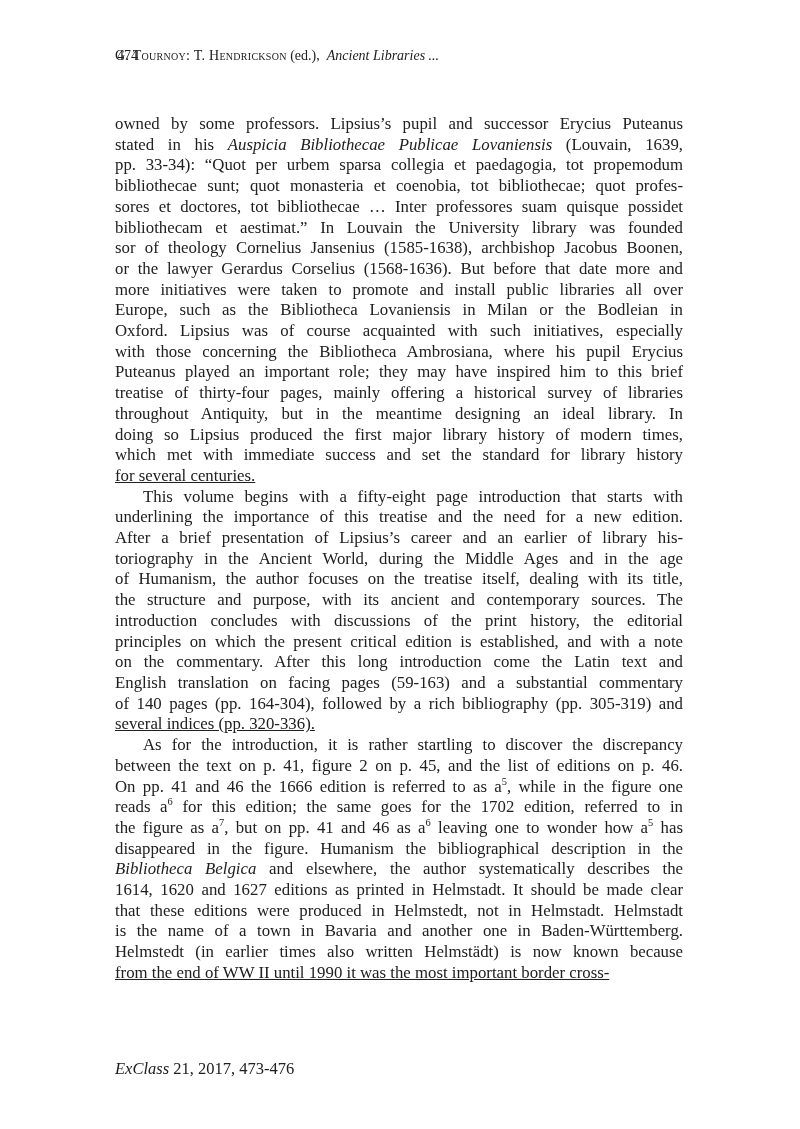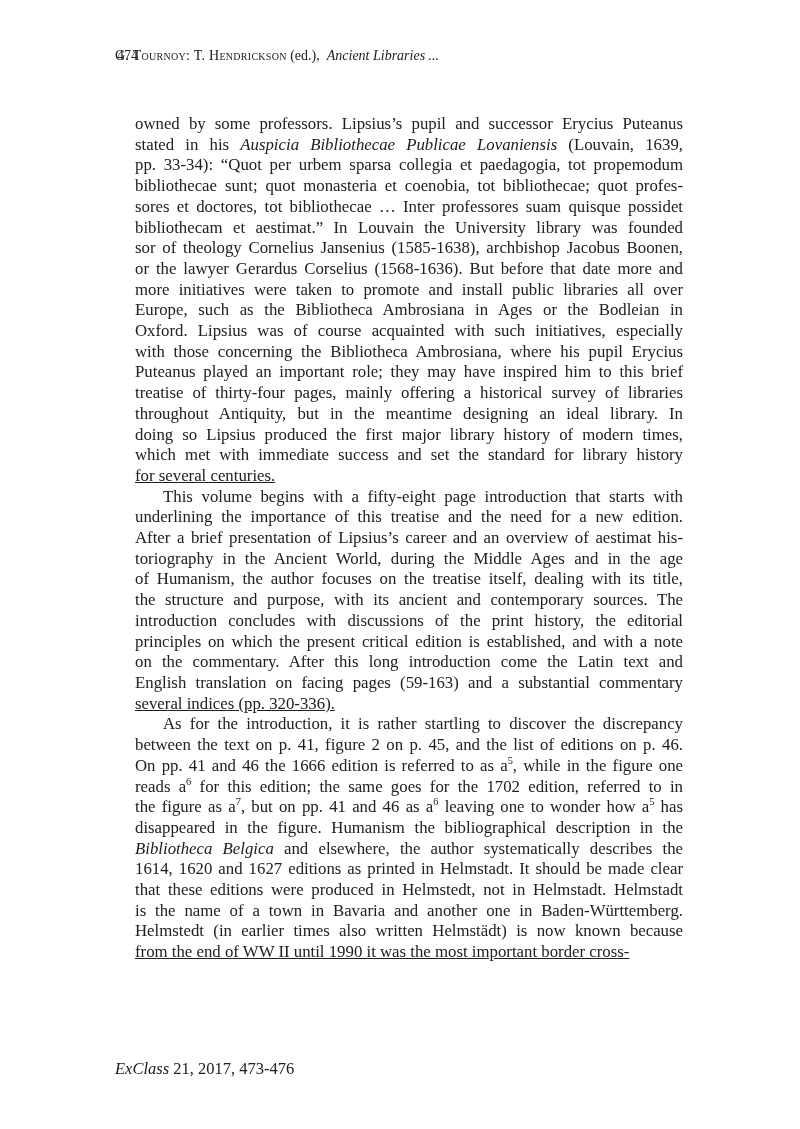--- a/index.html
+++ b/index.html
@@ -38,21 +38,20 @@
     position: absolute;
     top: 114px;
     left: 115px;
     width: 568px;
     font-size: 16.8px;
     line-height: 20.7px;
   }
   .line {
     text-align: justify;
     text-align-last: justify;
-    margin-left: 20px;
     -moz-text-align-last: justify;
   }
   .line.last {
     text-align-last: left;
     text-decoration: underline;
     -moz-text-align-last: left;
   }
   .line.indent {
     text-indent: 28px;
   }
@@ -88,39 +87,40 @@
   <main class="body-text">
       <div class="line">owned by some professors. Lipsius’s pupil and successor Erycius Puteanus</div>
       <div class="line">stated in his <span class="seg-i">Auspicia Bibliothecae Publicae Lovaniensis</span> (Louvain, 1639,</div>
       <div class="line">pp. 33-34): “Quot per urbem sparsa collegia et paedagogia, tot propemodum</div>
       <div class="line">bibliothecae sunt; quot monasteria et coenobia, tot bibliothecae; quot profes-</div>
       <div class="line">sores et doctores, tot bibliothecae … Inter professores suam quisque possidet</div>
       <div class="line">bibliothecam et aestimat.” In Louvain the University library was founded</div>
       <div class="line">sor of theology Cornelius Jansenius (1585-1638), archbishop Jacobus Boonen,</div>
       <div class="line">or the lawyer Gerardus Corselius (1568-1636). But before that date more and</div>
       <div class="line">more initiatives were taken to promote and install public libraries all over</div>
-      <div class="line">Europe, such as the Bibliotheca Ambrosiana in Ages or the Bodleian in</div>
+      <div class="line">Europe, such as the Bibliotheca Lovaniensis in Milan or the Bodleian in</div>
       <div class="line">Oxford. Lipsius was of course acquainted with such initiatives, especially</div>
       <div class="line">with those concerning the Bibliotheca Ambrosiana, where his pupil Erycius</div>
       <div class="line">Puteanus played an important role; they may have inspired him to this brief</div>
       <div class="line">treatise of thirty-four pages, mainly offering a historical survey of libraries</div>
       <div class="line">throughout Antiquity, but in the meantime designing an ideal library. In</div>
       <div class="line">doing so Lipsius produced the first major library history of modern times,</div>
       <div class="line">which met with immediate success and set the standard for library history</div>
       <div class="line last">for several centuries.</div>
       <div class="line indent">This volume begins with a fifty-eight page introduction that starts with</div>
       <div class="line">underlining the importance of this treatise and the need for a new edition.</div>
-      <div class="line">After a brief presentation of Lipsius’s career and an overview of aestimat his-</div>
+      <div class="line">After a brief presentation of Lipsius’s career and an earlier of library his-</div>
       <div class="line">toriography in the Ancient World, during the Middle Ages and in the age</div>
       <div class="line">of Humanism, the author focuses on the treatise itself, dealing with its title,</div>
       <div class="line">the structure and purpose, with its ancient and contemporary sources. The</div>
       <div class="line">introduction concludes with discussions of the print history, the editorial</div>
       <div class="line">principles on which the present critical edition is established, and with a note</div>
       <div class="line">on the commentary. After this long introduction come the Latin text and</div>
       <div class="line">English translation on facing pages (59-163) and a substantial commentary</div>
+      <div class="line">of 140 pages (pp. 164-304), followed by a rich bibliography (pp. 305-319) and</div>
       <div class="line last">several indices (pp. 320-336).</div>
       <div class="line indent">As for the introduction, it is rather startling to discover the discrepancy</div>
       <div class="line">between the text on p. 41, figure 2 on p. 45, and the list of editions on p. 46.</div>
       <div class="line">On pp. 41 and 46 the 1666 edition is referred to as a<sup class="seg-sup">5</sup>, while in the figure one</div>
       <div class="line">reads a<sup class="seg-sup">6</sup> for this edition; the same goes for the 1702 edition, referred to in</div>
       <div class="line">the figure as a<sup class="seg-sup">7</sup>, but on pp. 41 and 46 as a<sup class="seg-sup">6</sup> leaving one to wonder how a<sup class="seg-sup">5</sup> has</div>
       <div class="line">disappeared in the figure. Humanism the bibliographical description in the</div>
       <div class="line"><span class="seg-i">Bibliotheca Belgica</span> and elsewhere, the author systematically describes the</div>
       <div class="line">1614, 1620 and 1627 editions as printed in Helmstadt. It should be made clear</div>
       <div class="line">that these editions were produced in Helmstedt, not in Helmstadt. Helmstadt</div>

